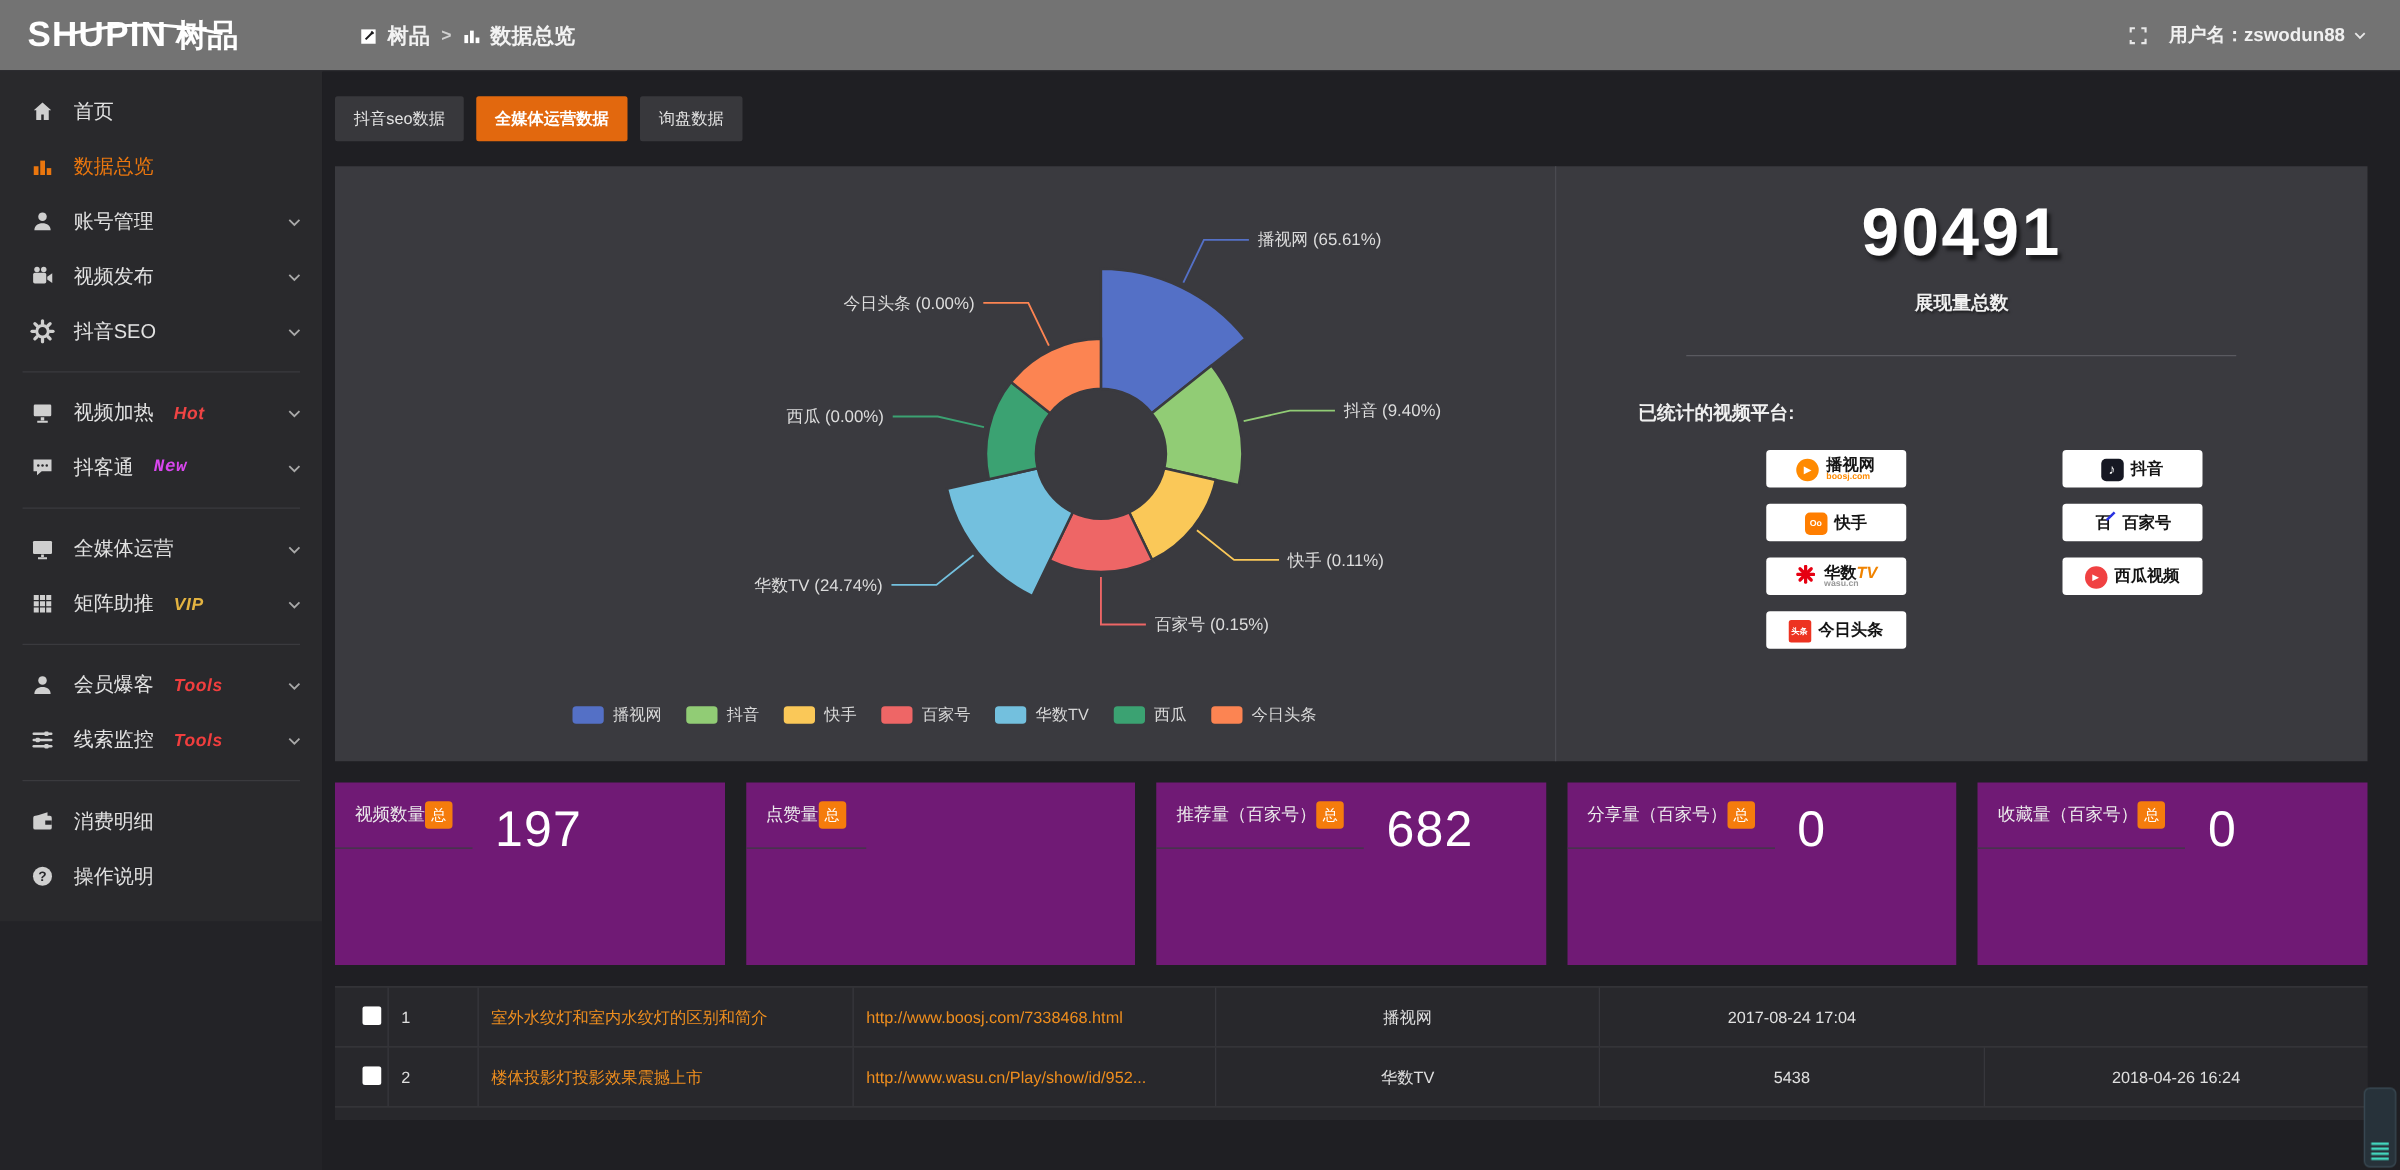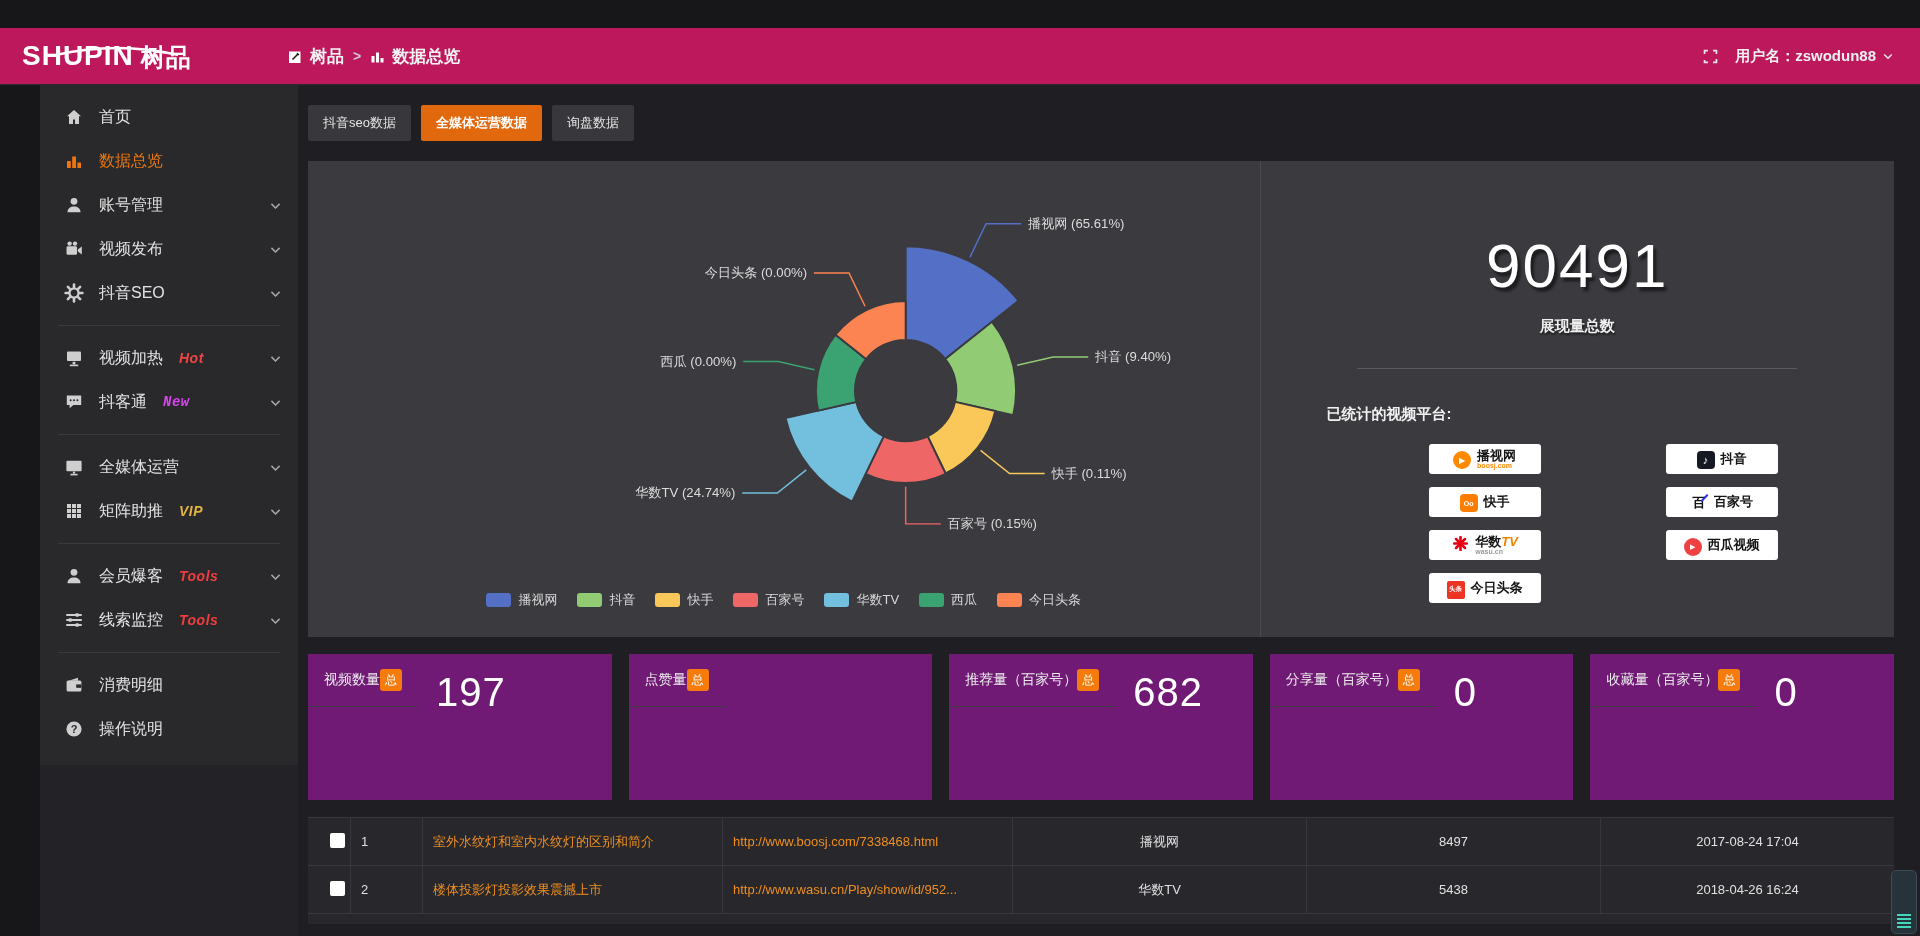--- a/index.html
+++ b/index.html
@@ -1,31 +1,31 @@
 <!DOCTYPE html>
 <html><head>
 <meta charset="utf-8">
 <style>
   html,body{margin:0;padding:0;background:#17171a;}
   body{width:1920px;height:936px;overflow:hidden;font-family:"Liberation Sans","DejaVu Sans",sans-serif;color:#e6e6e6;-webkit-font-smoothing:antialiased;}
   .app{width:1920px;height:936px;display:flex;flex-direction:column;}
   
-  .header{flex:0 0 56px;background:#be185d;display:flex;align-items:center;border-bottom:1px solid #2c2c30;margin-top:28px;}
+  .header{flex:0 0 56px;background:#737373;display:flex;align-items:center;border-bottom:1px solid #2c2c30;}
   .logo{width:258px;box-sizing:border-box;padding-left:22px;display:flex;align-items:flex-end;position:relative;}
   .logo-arc{position:absolute;left:52px;top:4px;}
   .logo-en{font-size:28px;font-weight:800;letter-spacing:1px;color:#fff;line-height:1;}
   .logo-cn{font-size:25px;font-weight:800;color:#fff;margin-left:7px;line-height:1.05;}
   .breadcrumb{display:flex;align-items:center;gap:7px;font-size:17px;font-weight:700;color:#f2f2f2;margin-left:30px;}
   .bc-sep{color:#cfcfcf;font-size:14px;margin:0 2px;}
   .bc-ic{display:inline-flex;}
   .header-right{margin-left:auto;display:flex;align-items:center;gap:16px;padding-right:26px;font-size:15px;color:#f0f0f0;}
   .fs-btn{display:inline-flex;cursor:pointer;}
   .user-wrap{display:flex;align-items:center;gap:6px;cursor:pointer;font-weight:700;}
   
-  .body{flex:1;display:flex;min-height:0;padding-left:40px;}
+  .body{flex:1;display:flex;min-height:0;}
   .sidebar{width:258px;flex:0 0 258px;background:#29292c;display:flex;flex-direction:column;padding-top:10px;box-sizing:border-box;}
   .menu-item{height:44px;display:flex;align-items:center;padding:0 16px 0 24px;font-size:16px;color:#e2e2e2;cursor:pointer;}
   .menu-item .mi-icon{width:20px;height:20px;margin-right:15px;display:inline-flex;color:#cfcfcf;flex:0 0 20px;}
   .menu-item.active{color:#ea760e;}
   .menu-item.active .mi-icon{color:#ea760e;}
   .mi-badge{font-style:italic;font-weight:800;font-size:14px;margin-left:16px;letter-spacing:.5px;}
   .mi-chev{margin-left:auto;display:inline-flex;color:#a8a8a8;}
   .sb-divider{height:1px;background:#3a3a3e;margin:10px 18px;}
   .sb-fill{flex:1;background:#232327;margin-top:14px;}
   
@@ -34,21 +34,21 @@
   .tab{background:#38383c;color:#e3e3e3;font-size:13px;padding:9px 15px;border-radius:2px;cursor:pointer;white-space:nowrap;}
   .tab.active{background:#e2680e;color:#fff;font-weight:700;}
   
   .chart-panel{background:#3a3a3f;height:476px;display:flex;}
   .chart-left{flex:0 0 60%;display:flex;flex-direction:column;min-width:0;}
   .chart-svg{flex:1;}
   .legend{height:46px;display:flex;align-items:flex-start;justify-content:center;gap:20px;font-size:13px;color:#d8d8d8;}
   .legend-item{display:flex;align-items:center;gap:7px;cursor:pointer;}
   .legend-chip{width:25px;height:14px;border-radius:3px;display:inline-block;}
   .chart-right{flex:1;border-left:1px solid #4a4a50;display:flex;flex-direction:column;align-items:center;padding-top:26px;box-sizing:border-box;}
-  .big-total{font-size:62px;font-weight:400;color:#fff;text-shadow:3px 4px 3px rgba(0,0,0,.55);letter-spacing:2px;line-height:1;margin-top:48px;}
+  .big-total{font-size:54px;font-weight:700;color:#fff;text-shadow:3px 4px 3px rgba(0,0,0,.55);letter-spacing:2px;line-height:1;}
   .big-total-label{font-size:15px;font-weight:700;color:#f0f0f0;margin-top:20px;text-shadow:1px 2px 2px rgba(0,0,0,.5);}
   .right-hr{width:440px;height:1px;background:#5a5a60;margin:32px 0 36px;}
   .platforms-label{align-self:flex-start;margin-left:66px;font-size:15px;font-weight:700;color:#f0f0f0;}
   .platforms-grid{display:grid;grid-template-columns:112px 112px;column-gap:125px;row-gap:13px;align-self:flex-start;margin:20px 0 0 168px;}
   .pbadge{background:#fff;border-radius:3px;height:30px;display:flex;align-items:center;justify-content:center;gap:6px;padding:0 6px;}
   .plogo{width:18px;height:18px;display:inline-flex;align-items:center;justify-content:center;flex:0 0 18px;}
   .pl-round{border-radius:50%;color:#fff;font-size:8px;}
   .pl-sq{border-radius:4px;color:#fff;font-size:8px;}
   .pname{display:flex;flex-direction:column;line-height:1.05;align-items:flex-start;}
   .pname .nm{font-size:13px;font-weight:800;color:#141414;white-space:nowrap;}
@@ -519,23 +519,20 @@
             <div class="t-cell sep">
               <span class="link-text">室外水纹灯和室内水纹灯的区别和简介</span>
             </div>
             <div class="t-cell sep">
               <span class="link-text">http://www.boosj.com/7338468.html</span>
             </div>
             <div class="t-cell sep c">
               <span>播视网</span>
             </div>
             <div class="t-cell sep c">
-              <span>8497</span>
-            </div>
-            <div class="t-cell sep c">
               <span>2017-08-24 17:04</span>
             </div>
           </div>
           <div class="t-row t-body-row">
             <div class="t-cell"><span class="chkbox"></span></div>
             <div class="t-cell sep">
               <span>2</span>
             </div>
             <div class="t-cell sep">
               <span class="link-text">楼体投影灯投影效果震撼上市</span>

